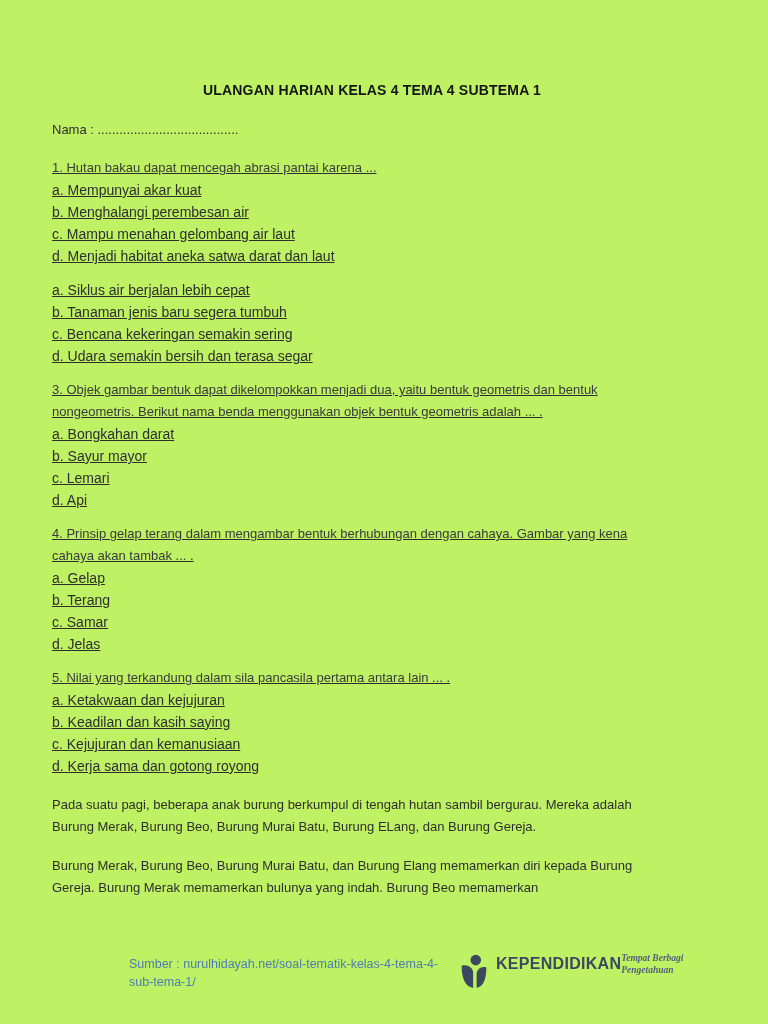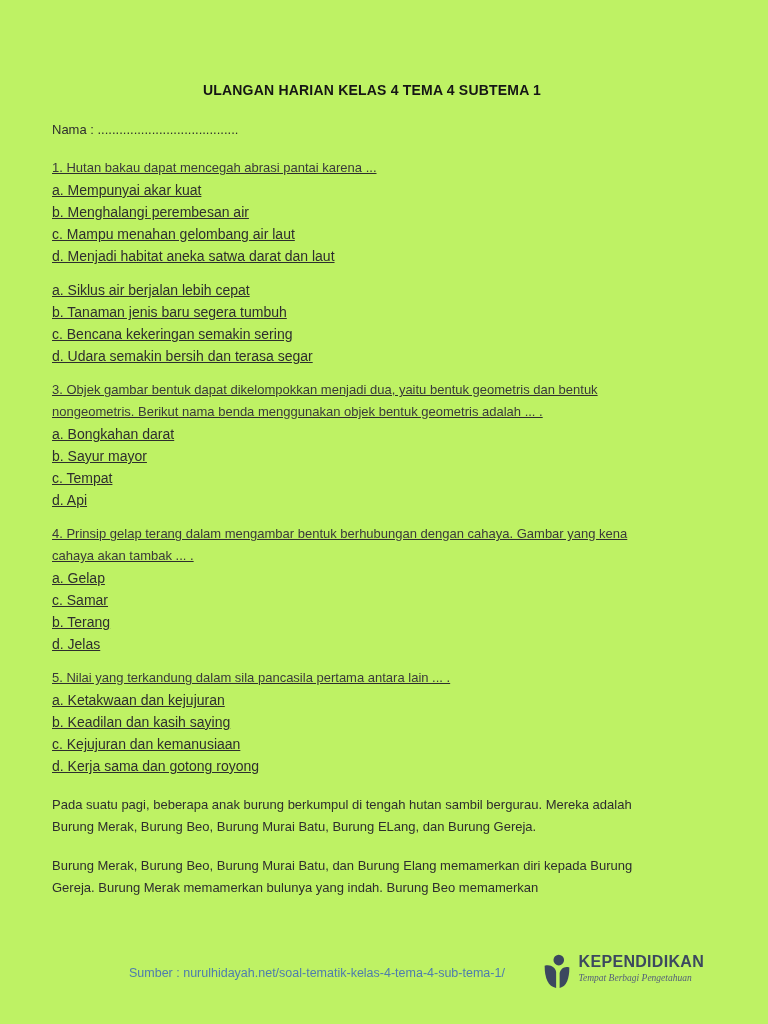--- a/index.html
+++ b/index.html
@@ -66,34 +66,35 @@
     text-decoration: none;
     line-height: 18px;
     margin-left: 37px;
   }
   .logo {
     display: flex;
     align-items: flex-start;
     gap: 7px;
   }
   .logo-icon { flex: 0 0 auto; margin-top: 2px; }
-  .logo-textwrap { display: flex; flex-direction: column; }
+  .logo-textwrap { display: flex; flex-direction: row; align-items: center; }
   .logo-text {
     font-size: 16px;
     font-weight: bold;
     color: #3c485f;
     letter-spacing: 0.3px;
     line-height: 20px;
   }
   .logo-tagline {
     font-family: "Liberation Serif", serif;
     font-style: italic;
     font-size: 9.5px;
     color: #55607a;
     line-height: 12px;
+    font-weight: bold;
   }
 </style>
 </head>
 <body>
 
 <div class="page">
 
   <div class="doc-title">ULANGAN HARIAN KELAS 4 TEMA 4 SUBTEMA 1</div>
 
   <div class="name-line">Nama : .......................................</div>
@@ -110,29 +111,29 @@
     <div class="option">a. Siklus air berjalan lebih cepat</div>
     <div class="option">b. Tanaman jenis baru segera tumbuh</div>
     <div class="option">c. Bencana kekeringan semakin sering</div>
     <div class="option">d. Udara semakin bersih dan terasa segar</div>
   </div>
 
   <div class="question-block">
     <div class="q-text">3. Objek gambar bentuk dapat dikelompokkan menjadi dua, yaitu bentuk geometris dan bentuk nongeometris. Berikut nama benda menggunakan objek bentuk geometris adalah ... .</div>
     <div class="option">a. Bongkahan darat</div>
     <div class="option">b. Sayur mayor</div>
-    <div class="option">c. Tempat</div>
+    <div class="option">c. Lemari</div>
     <div class="option">d. Api</div>
   </div>
 
   <div class="question-block">
     <div class="q-text">4. Prinsip gelap terang dalam mengambar bentuk berhubungan dengan cahaya. Gambar yang kena cahaya akan tambak ... .</div>
     <div class="option">a. Gelap</div>
+    <div class="option">b. Terang</div>
     <div class="option">c. Samar</div>
-    <div class="option">b. Terang</div>
     <div class="option">d. Jelas</div>
   </div>
 
   <div class="question-block">
     <div class="q-text">5. Nilai yang terkandung dalam sila pancasila pertama antara lain ... .</div>
     <div class="option">a. Ketakwaan dan kejujuran</div>
     <div class="option">b. Keadilan dan kasih saying</div>
     <div class="option">c. Kejujuran dan kemanusiaan</div>
     <div class="option">d. Kerja sama dan gotong royong</div>
   </div>

